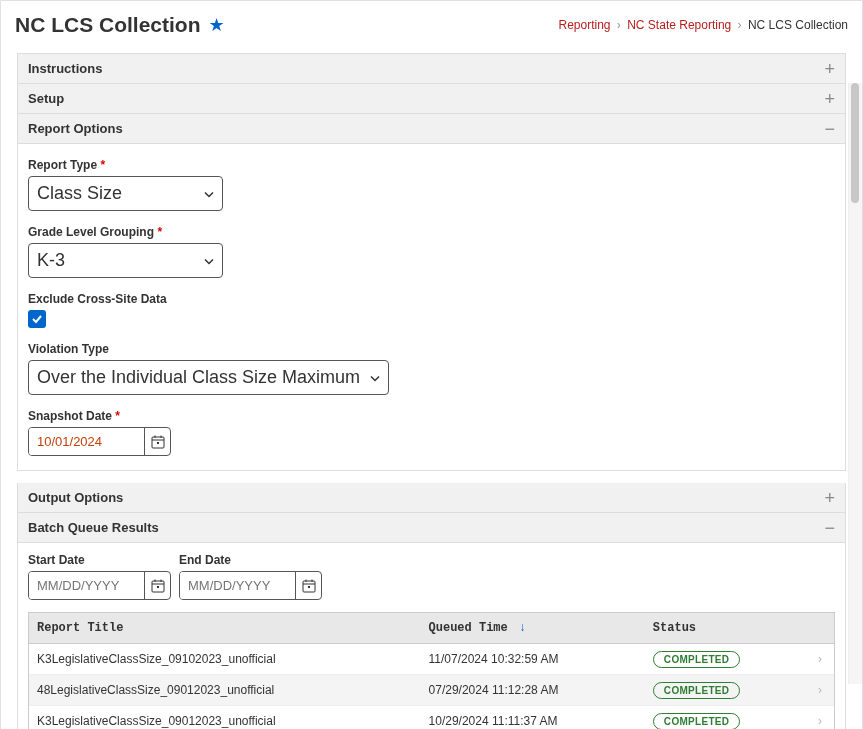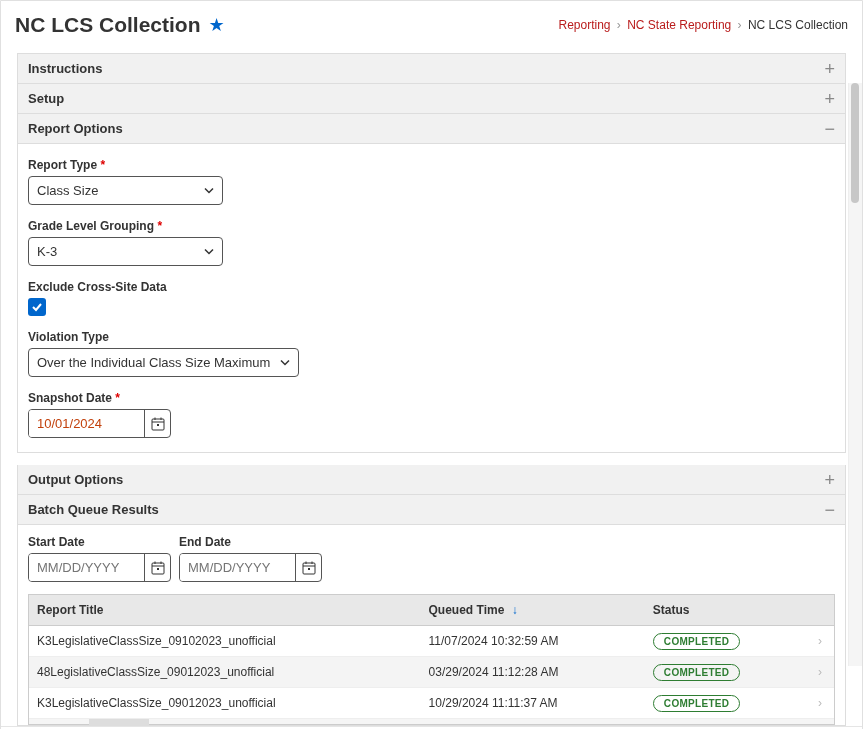--- a/index.html
+++ b/index.html
@@ -86,21 +86,21 @@
       font-size: 12px;
       margin-bottom: 4px;
       display: block;
     }
     .required { color: #d00; }
     .select-control {
       border: 1px solid #555;
       border-radius: 4px;
       padding: 6px 28px 6px 8px;
       background: #fff;
-      font-size: 13px;
+      font-size: 18px;
       position: relative;
       display: inline-block;
       min-width: 195px;
       cursor: pointer;
     }
     .select-control .caret {
       position: absolute;
       right: 8px;
       top: 50%;
       transform: translateY(-50%);
@@ -153,20 +153,21 @@
       background: #fff;
     }
     .table { width: 100%; border-collapse: collapse; }
     .table th {
       background: #e8e8e8;
       text-align: left;
       padding: 8px;
       font-weight: bold;
       font-size: 12px;
       border-bottom: 1px solid #ccc;
+      font-family: Liberation Mono, monospace;
     }
     .table td {
       padding: 8px;
       border-bottom: 1px solid #eee;
       font-size: 12px;
       vertical-align: middle;
     }
     .table tbody tr:nth-child(even) { background: #f4f4f4; }
     .table tbody tr:last-child td { border-bottom: none; }
     .sort-arrow { color: #0066cc; margin-left: 4px; }
@@ -348,21 +349,21 @@
           </thead>
           <tbody>
             <tr>
               <td>K3LegislativeClassSize_09102023_unofficial</td>
               <td>11/07/2024 10:32:59 AM</td>
               <td><span class="badge-completed">COMPLETED</span></td>
               <td class="row-chevron">›</td>
             </tr>
             <tr>
               <td>48LegislativeClassSize_09012023_unofficial</td>
-              <td>03/29/2024 11:12:28 AM</td>
+              <td>07/29/2024 11:12:28 AM</td>
               <td><span class="badge-completed">COMPLETED</span></td>
               <td class="row-chevron">›</td>
             </tr>
             <tr>
               <td>K3LegislativeClassSize_09012023_unofficial</td>
               <td>10/29/2024 11:11:37 AM</td>
               <td><span class="badge-completed">COMPLETED</span></td>
               <td class="row-chevron">›</td>
             </tr>
           </tbody>

